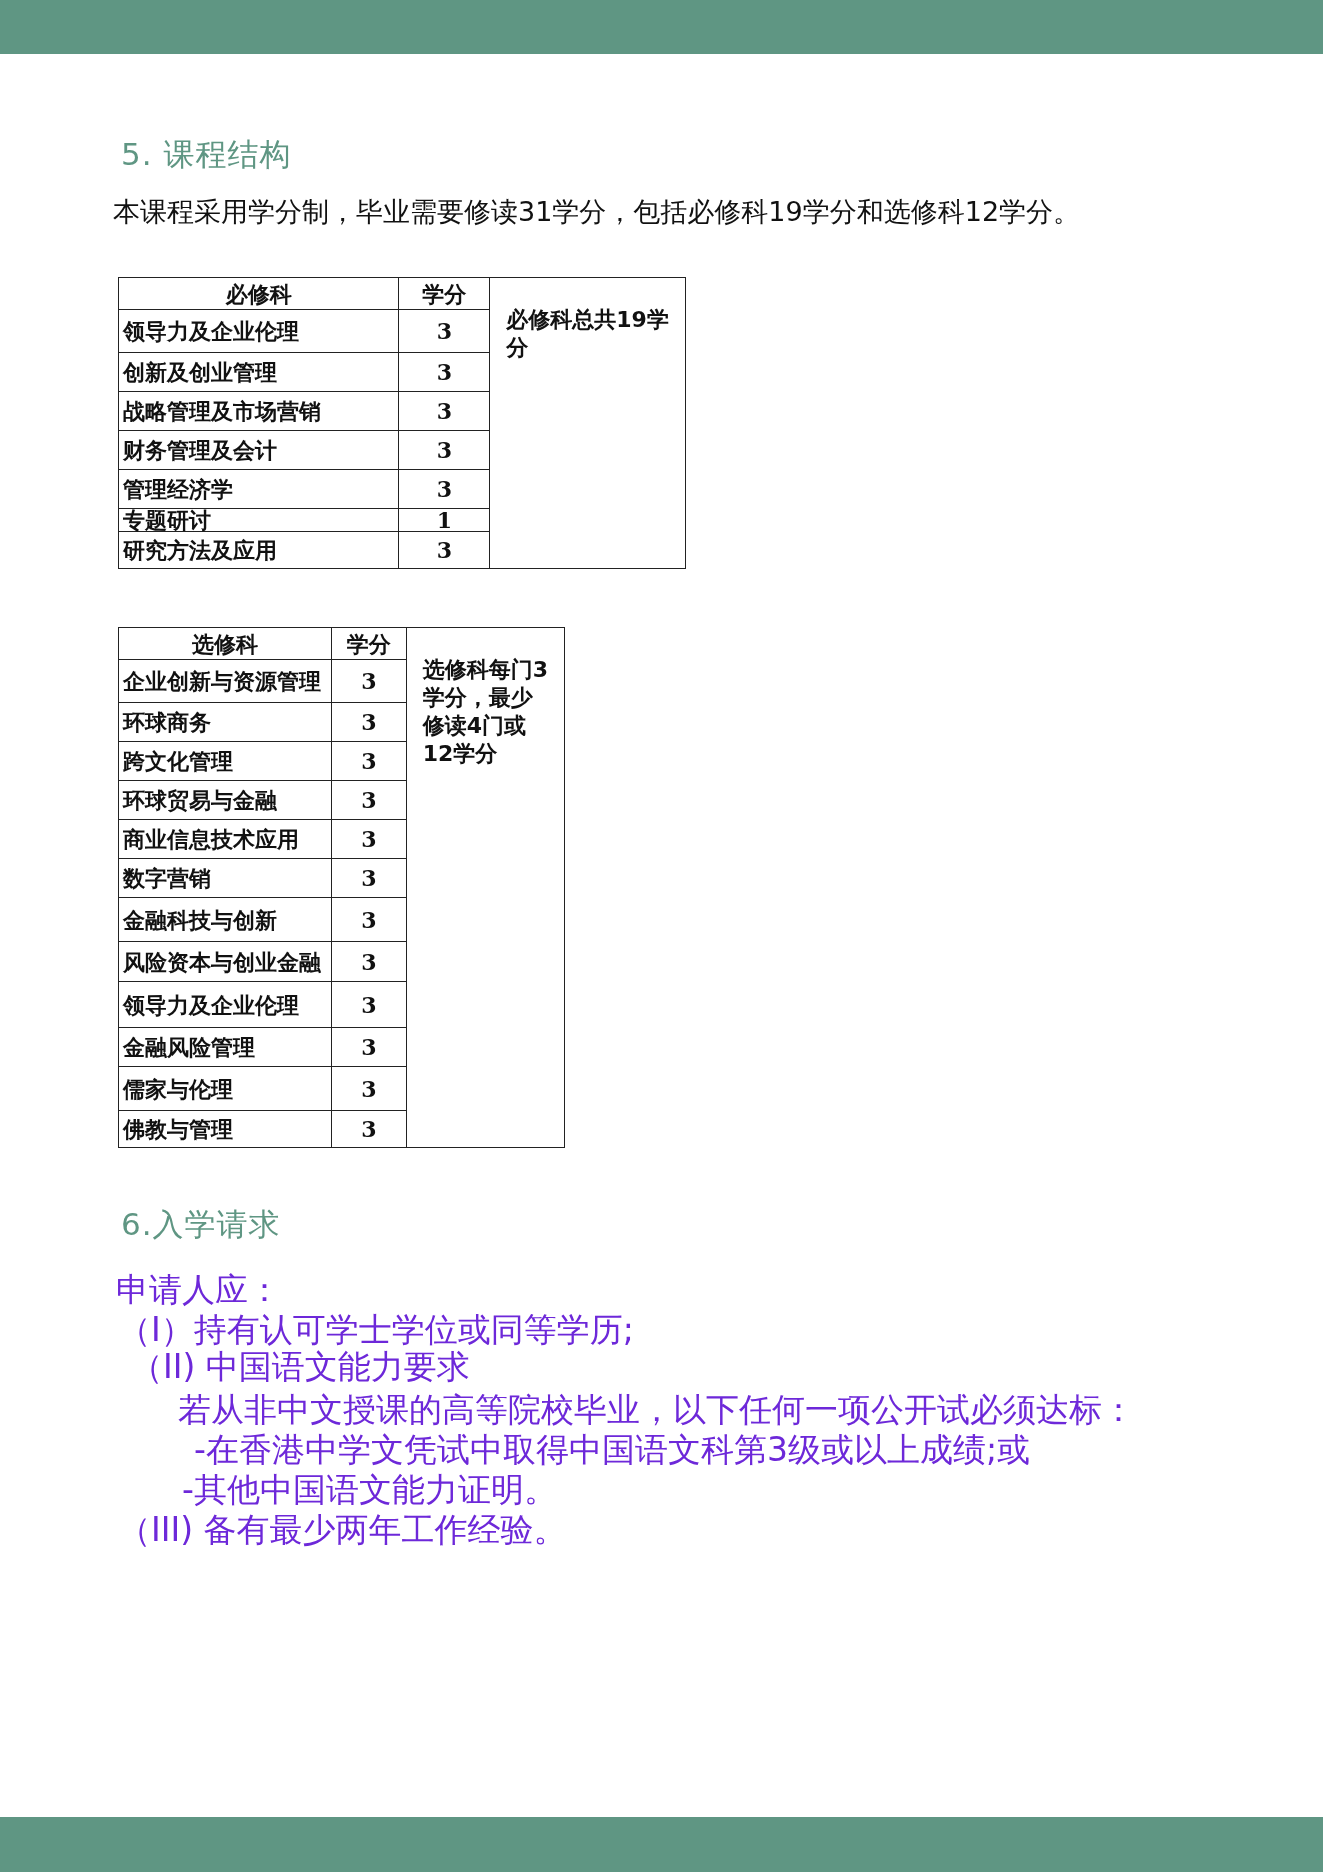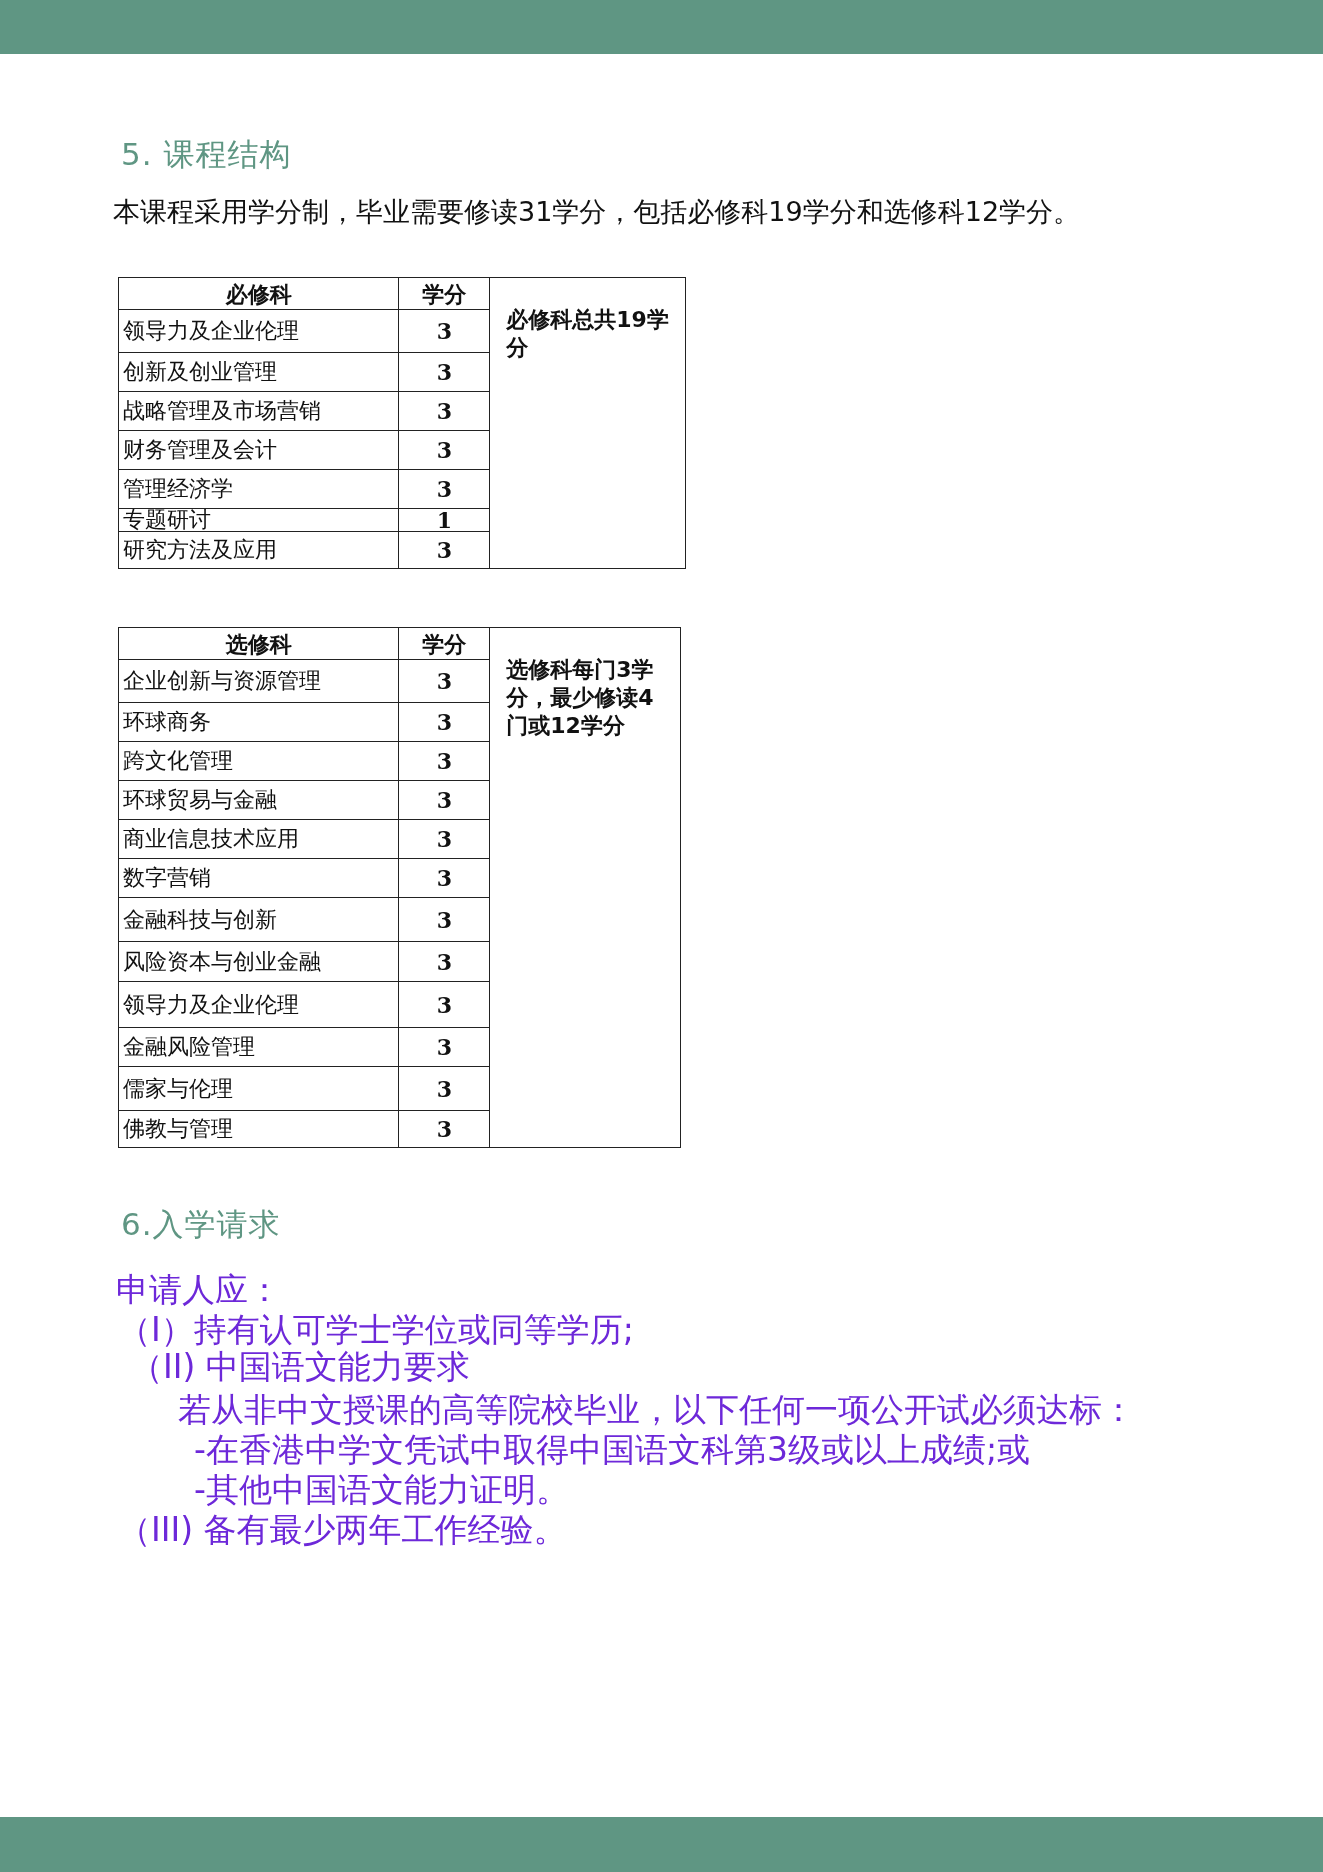--- a/index.html
+++ b/index.html
@@ -28,21 +28,21 @@
       border-collapse: collapse;
       font-family: "DejaVu Serif", serif;
       font-size: 22px; color: #111;
     }
     table.credits td, table.credits th {
       border: 1.5px solid #222;
       padding: 0 4px;
       line-height: 1;
     }
     table.credits th { font-weight: bold; text-align: center; }
-    table.credits td.course { text-align: left; font-weight: normal; }
+    table.credits td.course { text-align: left; font-weight: bold; }
     table.credits td.credit { text-align: center; font-weight: bold; }
     table.credits td.note {
       vertical-align: top; font-weight: bold; text-align: left;
       padding: 28px 10px 0 16px; font-size: 22px; line-height: 28px;
       font-family: "DejaVu Sans", sans-serif;
     }
 
     .req { position: absolute; margin: 0; font-size: 33px; color: #6d28d9; white-space: nowrap; }
   </style>
 </head>
@@ -89,21 +89,21 @@
         <td class="course">专题研讨</td>
         <td class="credit">1</td>
       </tr>
   <tr style="height:37px">
         <td class="course">研究方法及应用</td>
         <td class="credit">3</td>
       </tr>
 </tbody>
   </table>
 
-<table class="credits" style="top:627px; width:563px;">
+<table class="credits" style="top:627px; width:447px;">
   <colgroup>
       <col style="width:281px">
       <col style="width:91px">
       <col style="width:191px">
     </colgroup>
   <tbody>
       <tr style="height:32px">
     <th>选修科</th>
     <th>学分</th>
     <td class="note" rowspan="13">选修科每门3学分，最少修读4门或12学分</td>
@@ -159,16 +159,16 @@
 </tbody>
   </table>
 
 <h2 class="heading" style="top:1198px;">6.入学请求</h2>
 
 <p class="req" style="left:116px; top:1268px;">申请人应：</p>
 <p class="req" style="left:118px; top:1308px;">（I）持有认可学士学位或同等学历;</p>
 <p class="req" style="left:130px; top:1345px;">（II) 中国语文能力要求</p>
 <p class="req" style="left:178px; top:1388px;">若从非中文授课的高等院校毕业，以下任何一项公开试必须达标：</p>
 <p class="req" style="left:194px; top:1428px;">-在香港中学文凭试中取得中国语文科第3级或以上成绩;或</p>
-<p class="req" style="left:194px; top:1468px;">-其他中国语文能力证明。</p>
+<p class="req" style="left:182px; top:1468px;">-其他中国语文能力证明。</p>
 <p class="req" style="left:118px; top:1508px;">（III) 备有最少两年工作经验。</p>
 
 <div class="band bottom"></div>
 
 </body></html>

